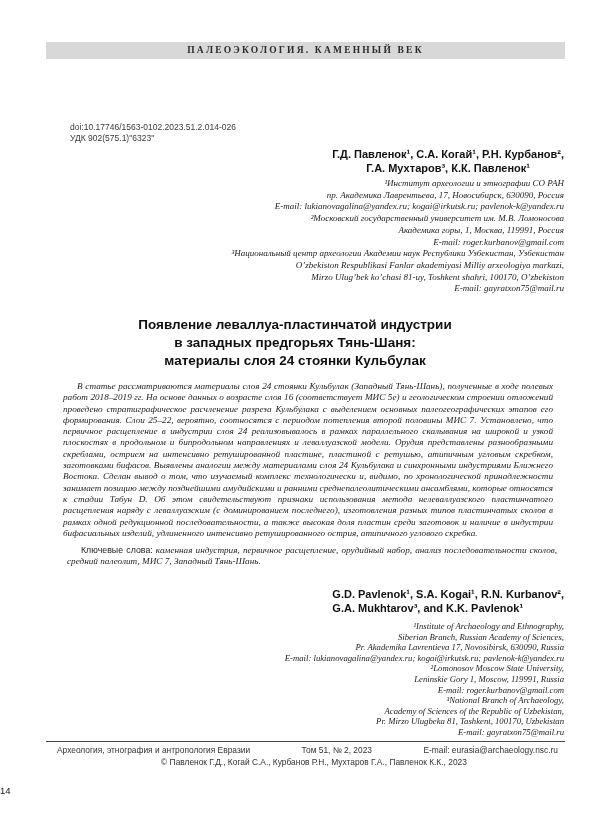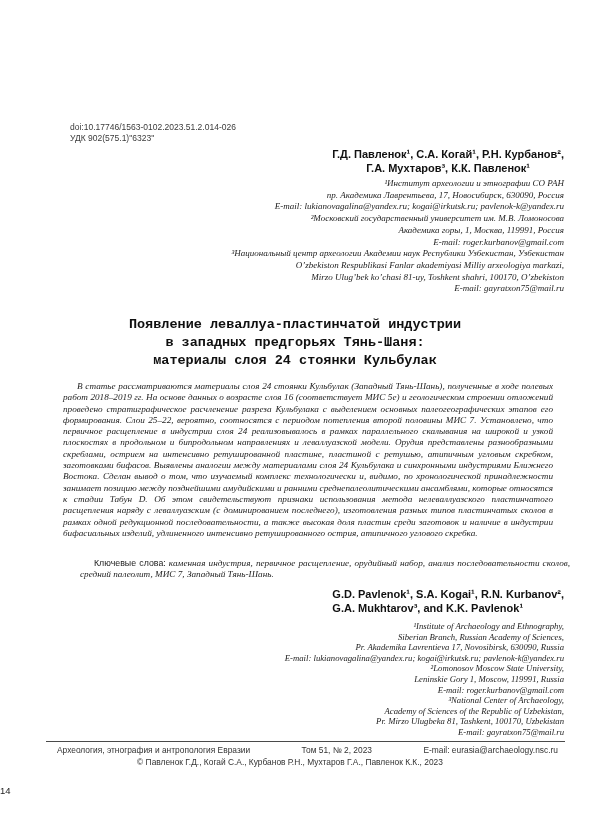--- a/index.html
+++ b/index.html
@@ -50,21 +50,21 @@
     font-style: italic;
     font-size: 9px;
     line-height: 11.7px;
     color: #222;
   }
   .title {
     position: absolute;
     left: 48px; top: 316px;
     width: 494px;
     text-align: center;
-    font-family: Liberation Mono, monospace;
+    font-family: Liberation Sans, sans-serif;
     font-weight: bold;
     font-size: 13.5px;
     line-height: 18px;
     color: #101010;
   }
   .abstract {
     position: absolute;
     left: 63px; top: 381px;
     width: 490px;
     margin: 0;
@@ -72,21 +72,21 @@
     font-style: italic;
     font-size: 9.2px;
     line-height: 11.3px;
     text-indent: 14px;
     color: #1c1c1c;
   }
   .keywords {
     position: absolute;
     left: 63px; top: 541px;
     width: 490px;
-    margin: 17px;
+    margin: 4px;
     text-align: justify;
     font-size: 9.2px;
     line-height: 11.3px;
     text-indent: 14px;
     color: #1c1c1c;
   }
   .keywords .kw-label {
     font-family: "Liberation Sans", sans-serif;
     font-style: normal;
     font-size: 8.8px;
@@ -129,36 +129,40 @@
     color: #333;
   }
   .footer-copy {
     position: absolute;
     left: 0; top: 757px;
     width: 580px;
     text-align: center;
     font-family: "Liberation Sans", sans-serif;
     font-size: 8.4px;
     color: #333;
+    padding-left: 24px;
   }
   .page-num {
     position: absolute;
     left: 0; top: 785px;
     width: 611px;
     text-align: left;
     font-family: "Liberation Sans", sans-serif;
     font-size: 9.5px;
     color: #222;
   }
 </style>
 </head>
 <body>
 
 <div class="page">
 
+  <div class="band">
+    <span>ПАЛЕОЭКОЛОГИЯ. КАМЕННЫЙ ВЕК</span>
+  </div>
 
   <div class="meta">
     <div>doi:10.17746/1563-0102.2023.51.2.014-026</div>
     <div>УДК 902(575.1)"6323"</div>
   </div>
 
   <div class="ru-authors">
     <div>Г.Д. Павленок¹, С.А. Когай¹, Р.Н. Курбанов²,</div>
     <div>Г.А. Мухтаров³, К.К. Павленок¹</div>
   </div>
@@ -195,21 +199,21 @@
   </div>
 
   <div class="en-affil">
     <div>¹Institute of Archaeology and Ethnography,</div>
     <div>Siberian Branch, Russian Academy of Sciences,</div>
     <div>Pr. Akademika Lavrentieva 17, Novosibirsk, 630090, Russia</div>
     <div>E-mail: lukianovagalina@yandex.ru; kogai@irkutsk.ru; pavlenok-k@yandex.ru</div>
     <div>²Lomonosov Moscow State University,</div>
     <div>Leninskie Gory 1, Moscow, 119991, Russia</div>
     <div>E-mail: roger.kurbanov@gmail.com</div>
-    <div>³National Center of Archaeology,</div>
+    <div>³National Branch of Archaeology,</div>
     <div>Academy of Sciences of the Republic of Uzbekistan,</div>
     <div>Pr. Mirzo Ulugbeka 81, Tashkent, 100170, Uzbekistan</div>
     <div>E-mail: gayratxon75@mail.ru</div>
   </div>
 
   <hr class="footer-rule">
 
   <div class="footer-line">
     <span>Археология, этнография и антропология Евразии</span>
     <span>Том 51, № 2, 2023</span>

